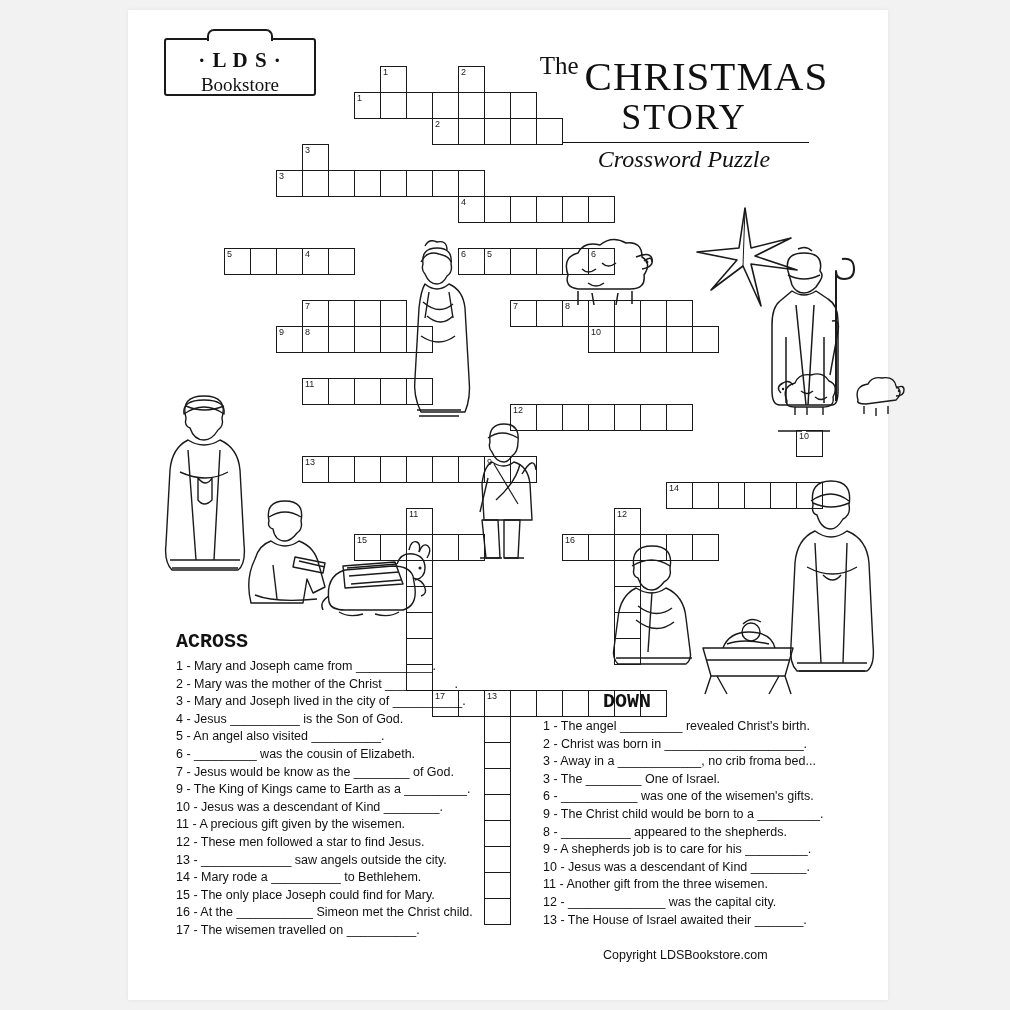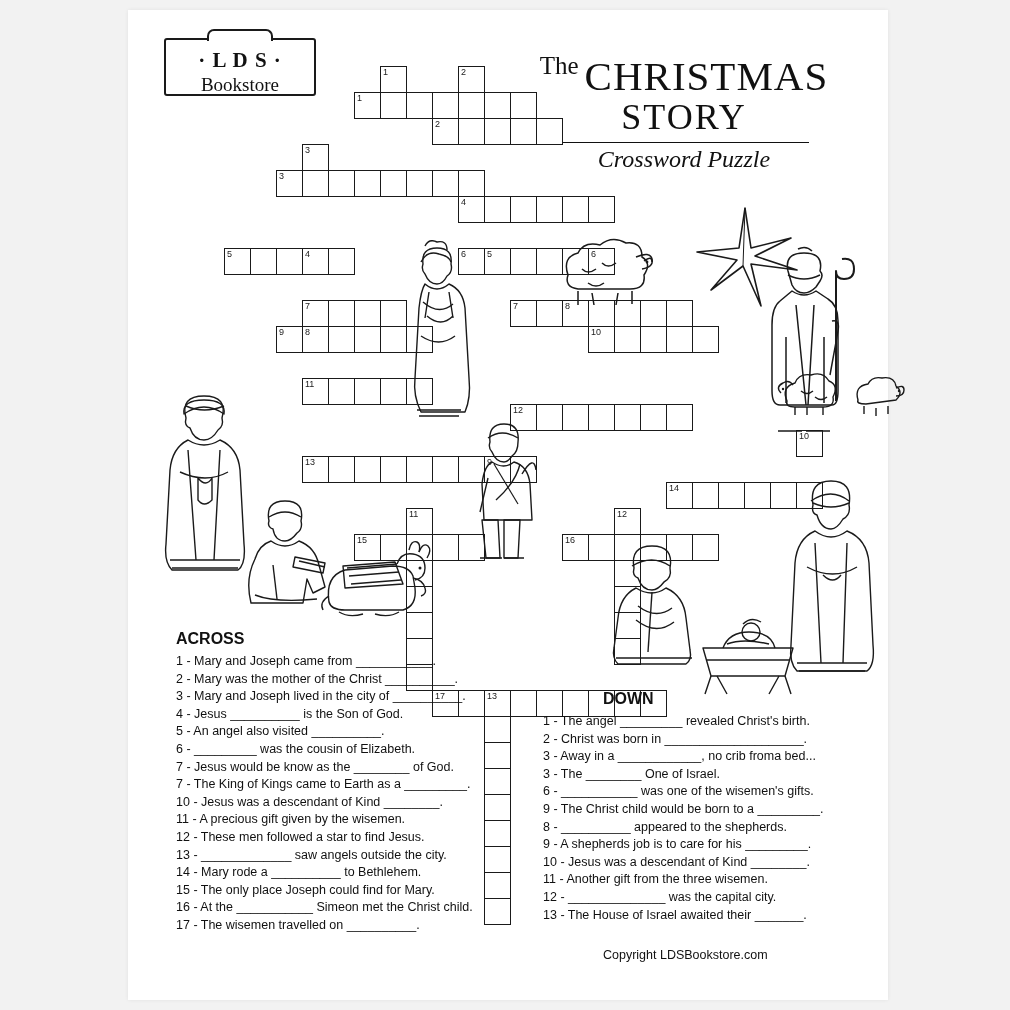--- a/index.html
+++ b/index.html
@@ -123,24 +123,24 @@
     left: 2px;
     top: 0px;
     font-size: 9px;
     line-height: 10px;
     color: #1a1a1a;
     font-family: "Liberation Sans", sans-serif;
   }
 
   
   .clue-head {
-    font-size: 16px;
+    font-size: 20px;
     font-weight: bold;
     color: #111;
-    font-family: Liberation Sans, sans-serif;
+    font-family: Liberation Mono, monospace;
   }
   .clue {
     font-size: 12.5px;
     line-height: 17.6px;
     color: #111;
     white-space: nowrap;
     font-family: "Liberation Sans", sans-serif;
   }
   #across-block { position: absolute; left: 48px; top: 620px; width: 340px; }
   #across-block .clue-head { margin-bottom: 5px; }
@@ -556,21 +556,21 @@
 
     <div id="across-block">
       <div class="clue-head">ACROSS</div>
       <div class="clue">1 - Mary and Joseph came from ___________.</div>
       <div class="clue">2 - Mary was the mother of the Christ __________.</div>
       <div class="clue">3 - Mary and Joseph lived in the city of __________.</div>
       <div class="clue">4 - Jesus __________ is the Son of God.</div>
       <div class="clue">5 - An angel also visited __________.</div>
       <div class="clue">6 - _________ was the cousin of Elizabeth.</div>
       <div class="clue">7 - Jesus would be know as the ________ of God.</div>
-      <div class="clue">7 - The King of Kings came to Earth as a _________.</div>
+      <div class="clue">9 - The King of Kings came to Earth as a _________.</div>
       <div class="clue">10 - Jesus was a descendant of Kind ________.</div>
       <div class="clue">11 - A precious gift given by the wisemen.</div>
       <div class="clue">12 - These men followed a star to find Jesus.</div>
       <div class="clue">13 - _____________ saw angels outside the city.</div>
       <div class="clue">14 - Mary rode a __________ to Bethlehem.</div>
       <div class="clue">15 - The only place Joseph could find for Mary.</div>
       <div class="clue">16 - At the ___________ Simeon met the Christ child.</div>
       <div class="clue">17 - The wisemen travelled on __________.</div>
     </div>
 

